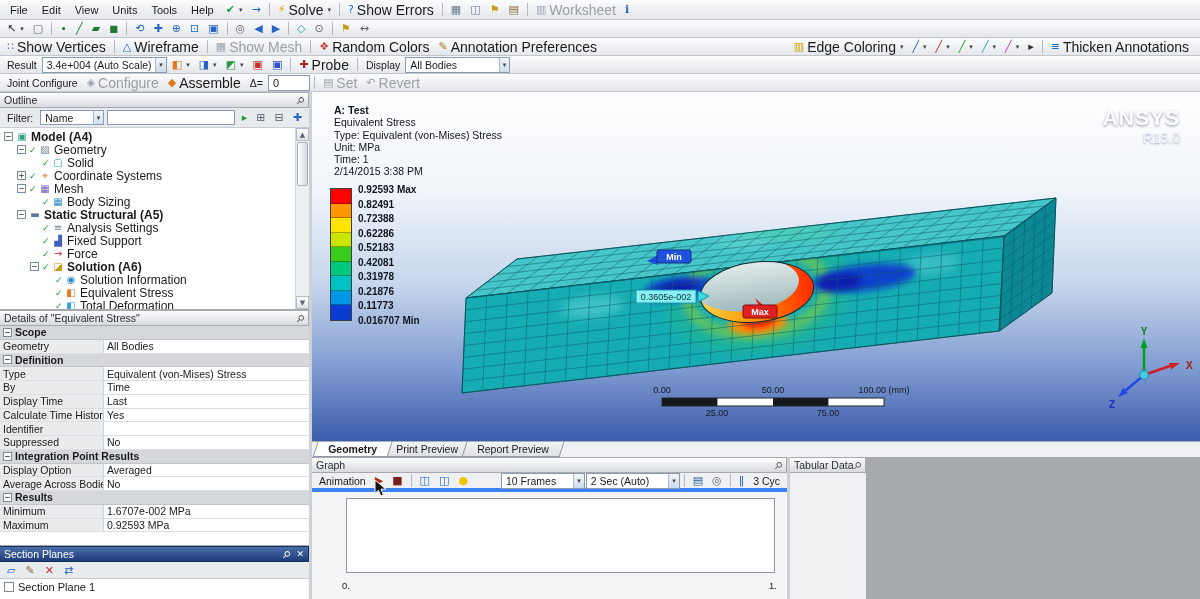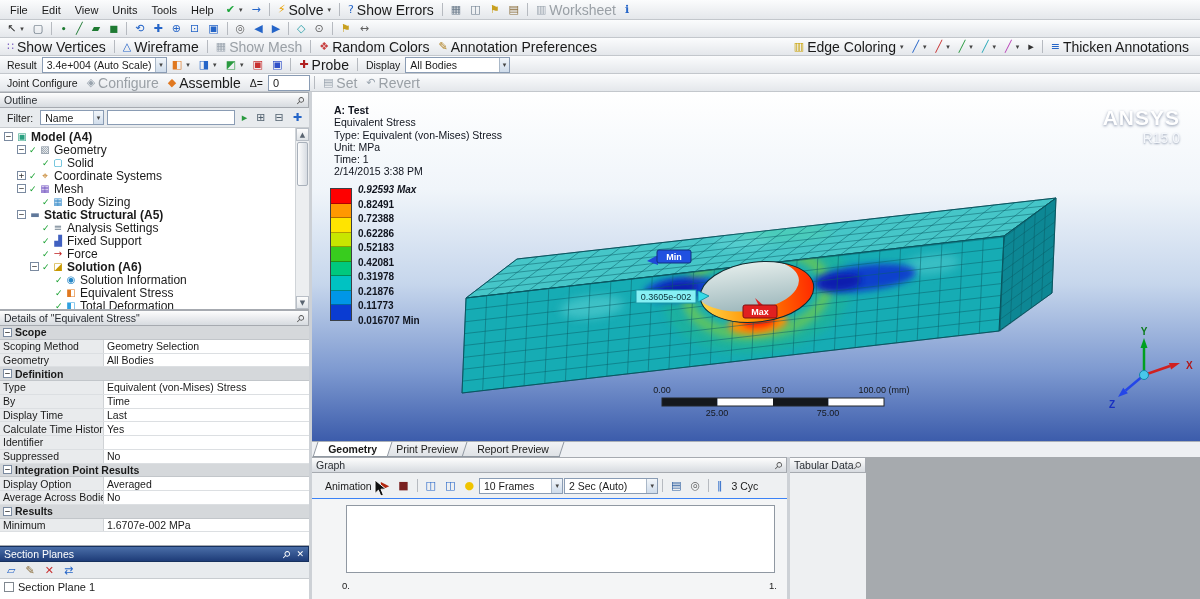--- a/index.html
+++ b/index.html
@@ -109,22 +109,22 @@
   
   #vp-tabs{position:absolute;left:312px;top:441px;width:888px;height:16px;background:#eef0f3;
     border-top:1px solid #aab0b8;display:flex;align-items:flex-start;padding-left:10px}
   .vtab{height:15px;padding:0 12px;margin-left:-7px;border:1px solid #9098a2;border-top:none;
     background:linear-gradient(#f2f3f5,#dfe2e6);transform:skewX(-18deg);display:flex;align-items:center}
   .vtab.active{background:#fff;z-index:2;font-weight:bold}
   .vtab span{transform:skewX(18deg);font-size:10.5px;white-space:nowrap}
 
   #bottom{position:absolute;left:312px;top:457px;right:0;bottom:0;display:flex}
   #graph-panel{width:478px;border-right:3px solid #cdd1d6;display:flex;flex-direction:column;background:#eef0f2}
-  #graph-toolbar{height:26px;display:flex;align-items:center;gap:1px;padding:0 9px;background:#eef0f2;
-    border-bottom:1px solid #3b82f6}
+  #graph-toolbar{height:19px;display:flex;align-items:center;gap:1px;padding:0 3px;background:#eef0f2;
+    border-bottom:4px solid #3b82f6}
   #graph-body{flex:1;position:relative;background:#f4f5f6}
   #graph-plot{position:absolute;left:34px;right:12px;top:6px;bottom:26px;background:#fff;border:1px solid #9098a2}
   #graph-x0{position:absolute;left:30px;bottom:8px;font-size:9.5px}
   #graph-x1{position:absolute;right:10px;bottom:8px;font-size:9.5px}
   #tabular-panel{flex:1;display:flex;flex-direction:row}
   #tabular-body{flex:1;background:#a6aaae}
 
   #cursor{position:absolute;left:374px;top:479px;z-index:50;pointer-events:none}
 </style>
 </head>
@@ -486,24 +486,20 @@
     <div class="panel-header">
       <span>Details of "Equivalent Stress"</span>
       <span class="pin">⚲</span>
     </div>
     <div id="details-table">
         <div class="det-group">
           <span class="gbox">−</span>
           <span class="det-group-label">Scope</span>
         </div>
         <div class="det-row">
-          <div class="det-label">Scoping Method</div>
-          <div class="det-value">Geometry Selection</div>
-        </div>
-        <div class="det-row">
           <div class="det-label">Geometry</div>
           <div class="det-value">All Bodies</div>
         </div>
         <div class="det-group">
           <span class="gbox">−</span>
           <span class="det-group-label">Definition</span>
         </div>
         <div class="det-row">
           <div class="det-label">Type</div>
           <div class="det-value">Equivalent (von-Mises) Stress</div>
@@ -540,20 +536,24 @@
           <div class="det-label">Average Across Bodies</div>
           <div class="det-value">No</div>
         </div>
         <div class="det-group">
           <span class="gbox">−</span>
           <span class="det-group-label">Results</span>
         </div>
         <div class="det-row">
           <div class="det-label">Minimum</div>
           <div class="det-value">1.6707e-002 MPa</div>
+        </div>
+        <div class="det-row">
+          <div class="det-label">Maximum</div>
+          <div class="det-value">0.92593 MPa</div>
         </div>
       </div>
 
     <div class="panel-header dark">
       <span>Section Planes</span>
       <span class="pin">⚲</span>
       <span class="closex">✕</span>
     </div>
     <div id="sp-toolbar">
         <div class="tbtn">
@@ -788,21 +788,21 @@
           <div class="legend-band" style="background: rgb(255, 152, 0);"></div>
           <div class="legend-band" style="background: rgb(255, 228, 0);"></div>
           <div class="legend-band" style="background: rgb(200, 230, 0);"></div>
           <div class="legend-band" style="background: rgb(56, 204, 30);"></div>
           <div class="legend-band" style="background: rgb(0, 200, 126);"></div>
           <div class="legend-band" style="background: rgb(0, 194, 194);"></div>
           <div class="legend-band" style="background: rgb(0, 150, 230);"></div>
           <div class="legend-band" style="background: rgb(10, 60, 210);"></div>
         </div>
       <div id="legend-labels">
-          <div class="legend-label" style="top: -4px; font-style: italic;">0.92593 Max</div>
+          <div class="legend-label" style="top: -4px;">0.92593 Max</div>
           <div class="legend-label" style="top: 10.5px;">0.82491</div>
           <div class="legend-label" style="top: 25px;">0.72388</div>
           <div class="legend-label" style="top: 39.5px;">0.62286</div>
           <div class="legend-label" style="top: 54px;">0.52183</div>
           <div class="legend-label" style="top: 68.5px;">0.42081</div>
           <div class="legend-label" style="top: 83px;">0.31978</div>
           <div class="legend-label" style="top: 97.5px;">0.21876</div>
           <div class="legend-label" style="top: 112px;">0.11773</div>
           <div class="legend-label" style="top: 126.5px;">0.016707 Min</div>
         </div>
@@ -843,21 +843,21 @@
           <div class="tsep"></div>
           <div class="tbtn">
             <span class="glyph" style="color: rgb(37, 101, 200);">◫</span>
           </div>
           <div class="tbtn">
             <span class="glyph" style="color: rgb(37, 101, 200);">◫</span>
           </div>
           <div class="tbtn">
             <span class="glyph" style="color: rgb(240, 196, 0);">●</span>
           </div>
-          <div class="tdd" style="width: 84px;">
+          <div class="tdd" style="width: 84px; margin-left: 28px;">
             <span class="tdd-v">10 Frames</span>
             <span class="caret">▾</span>
           </div>
           <div class="tdd" style="width: 94px;">
             <span class="tdd-v">2 Sec (Auto)</span>
             <span class="caret">▾</span>
           </div>
           <div class="tsep"></div>
           <div class="tbtn">
             <span class="glyph" style="color: rgb(48, 96, 160);">▤</span>

